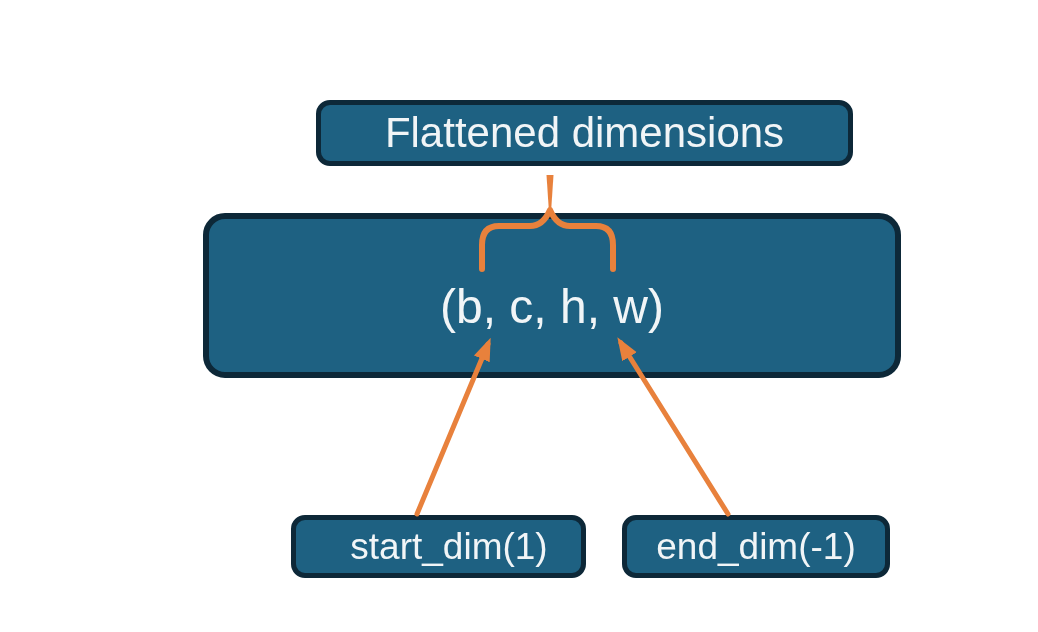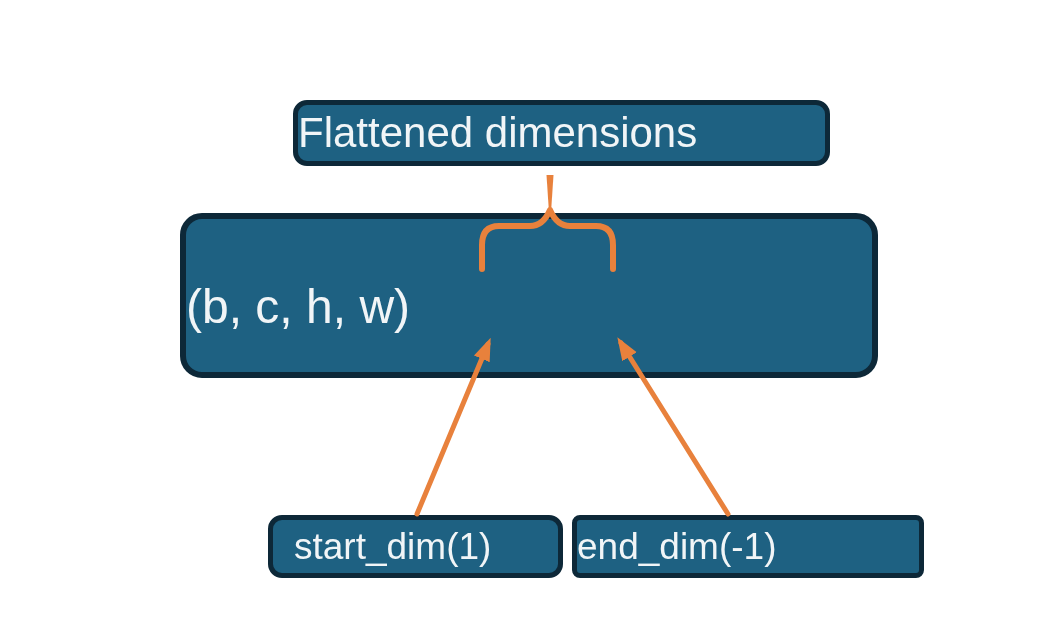--- a/index.html
+++ b/index.html
@@ -15,22 +15,24 @@
     background: var(--background, #ffffff);
     overflow: hidden;
   }
   .node {
     position: absolute;
     background: var(--node-fill, #1e6182);
     border: 5px solid var(--node-border, #0d2838);
     color: var(--node-text, #f1f5f7);
     display: flex;
     align-items: center;
+    justify-content: center;
     text-align: center;
     line-height: 1;
+    margin-left: 23px;
   }
   .node-flattened {
     left: 293px; top: 100px;
     width: 537px; height: 66px;
     border-radius: 14px;
     font-size: 42px;
   }
   .node-tensor {
     left: 180px; top: 213px;
     width: 698px; height: 165px;
@@ -40,23 +42,23 @@
     padding-top: 22px; 
   }
   .node-start {
     left: 268px; top: 515px;
     width: 295px; height: 63px;
     border-radius: 14px;
     font-size: 37px;
     padding-left: 21px;
   }
   .node-end {
-    left: 572px; top: 515px;
-    width: 352px; height: 63px;
-    border-radius: 8px;
+    left: 599px; top: 515px;
+    width: 268px; height: 63px;
+    border-radius: 14px;
     font-size: 37px;
   }
   .node-label { display: inline-block; }
   .overlay {
     position: absolute;
     left: 0; top: 0;
     width: 1038px; height: 632px;
     pointer-events: none;
   }
 </style>

